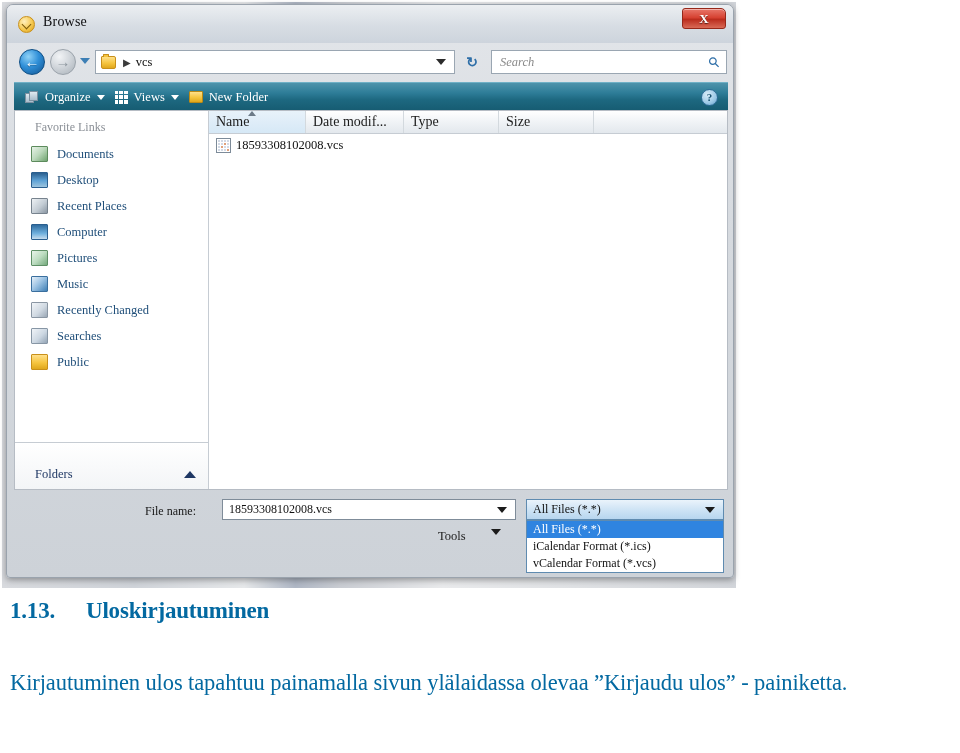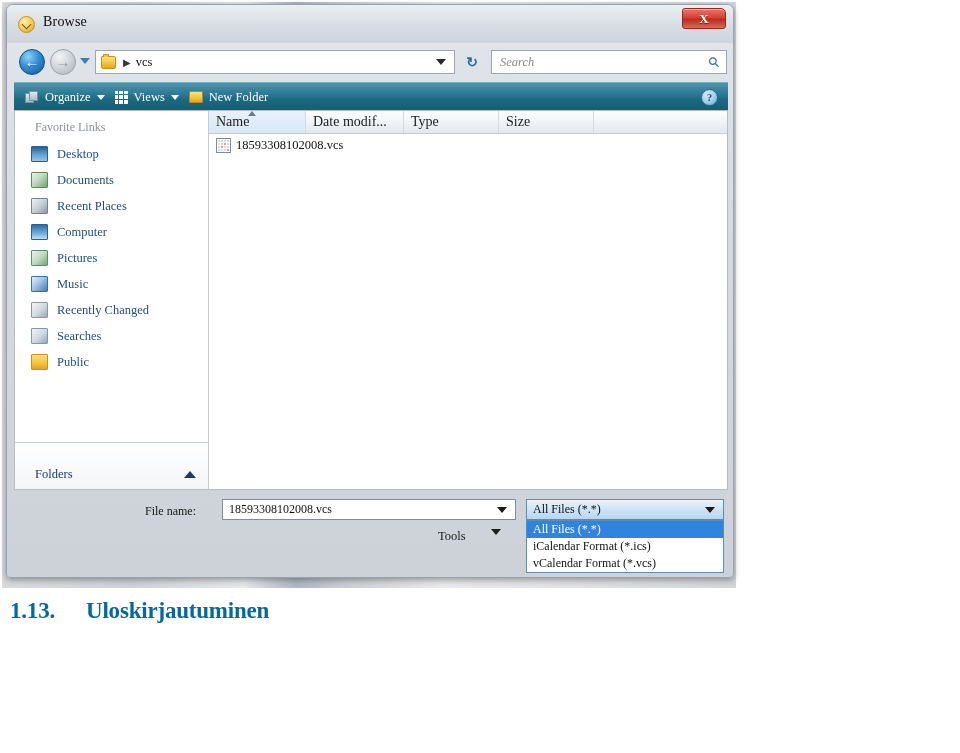--- a/index.html
+++ b/index.html
@@ -659,26 +659,26 @@
       </div>
     </div>
 
     <div class="dialog-body">
 
       <div class="sidebar">
         <div class="sidebar-title">Favorite Links</div>
         <div class="sidebar-list">
 
           <div class="sidebar-item">
+            <span class="si-icon icon-documents"></span>
+            <span class="si-label">Documents</span>
+          </div>
+          <div class="sidebar-item">
             <span class="si-icon icon-desktop"></span>
             <span class="si-label">Desktop</span>
-          </div>
-          <div class="sidebar-item">
-            <span class="si-icon icon-documents"></span>
-            <span class="si-label">Documents</span>
           </div>
           <div class="sidebar-item">
             <span class="si-icon icon-recent"></span>
             <span class="si-label">Recent Places</span>
           </div>
           <div class="sidebar-item">
             <span class="si-icon icon-computer"></span>
             <span class="si-label">Computer</span>
           </div>
           <div class="sidebar-item">
@@ -794,13 +794,14 @@
     </div>
 
   </div>
 </div>
 
 <div id="document-text">
   <div class="doc-heading">
     <span class="doc-heading-number">1.13.</span>
     <span>Uloskirjautuminen</span>
   </div>
+  <div class="doc-paragraph">Kirjautuminen ulos tapahtuu painamalla sivun ylälaidassa olevaa ”Kirjaudu ulos” - painiketta.</div>
 </div>
 
 </body></html>

